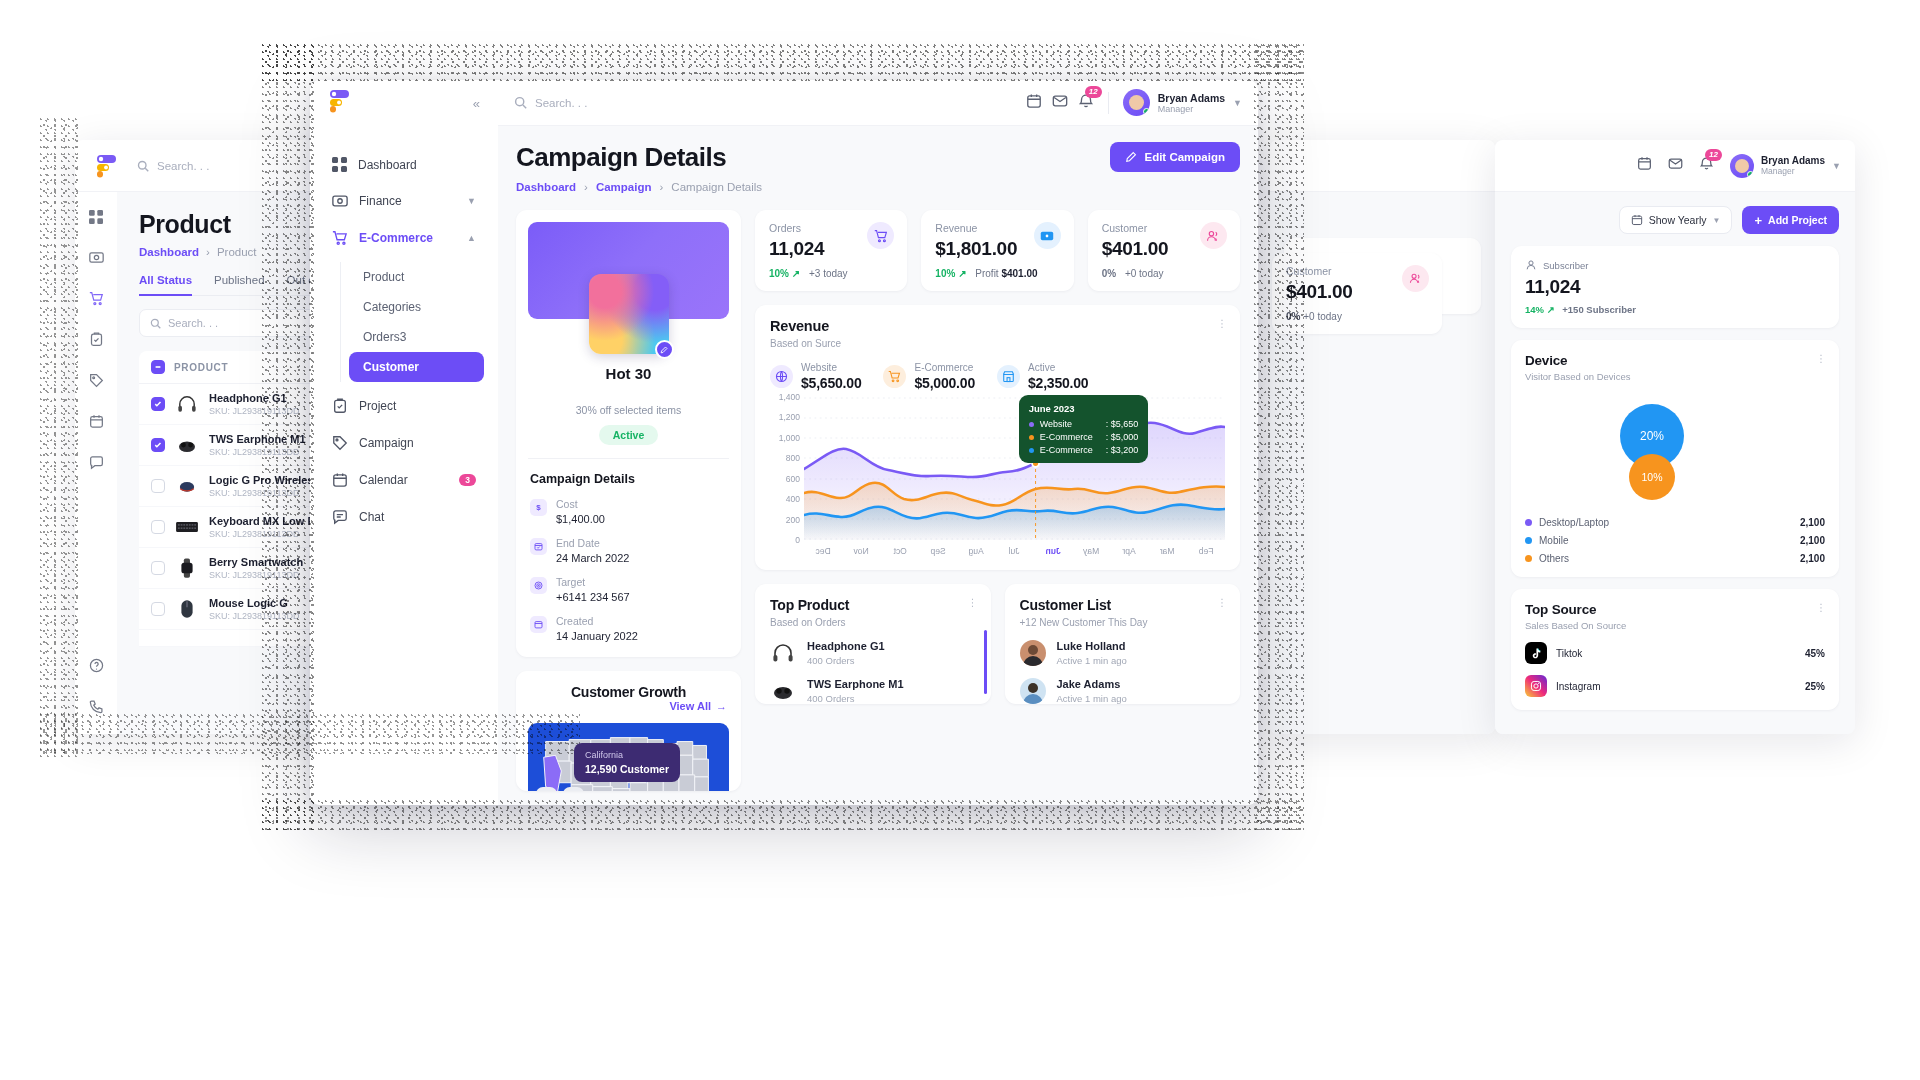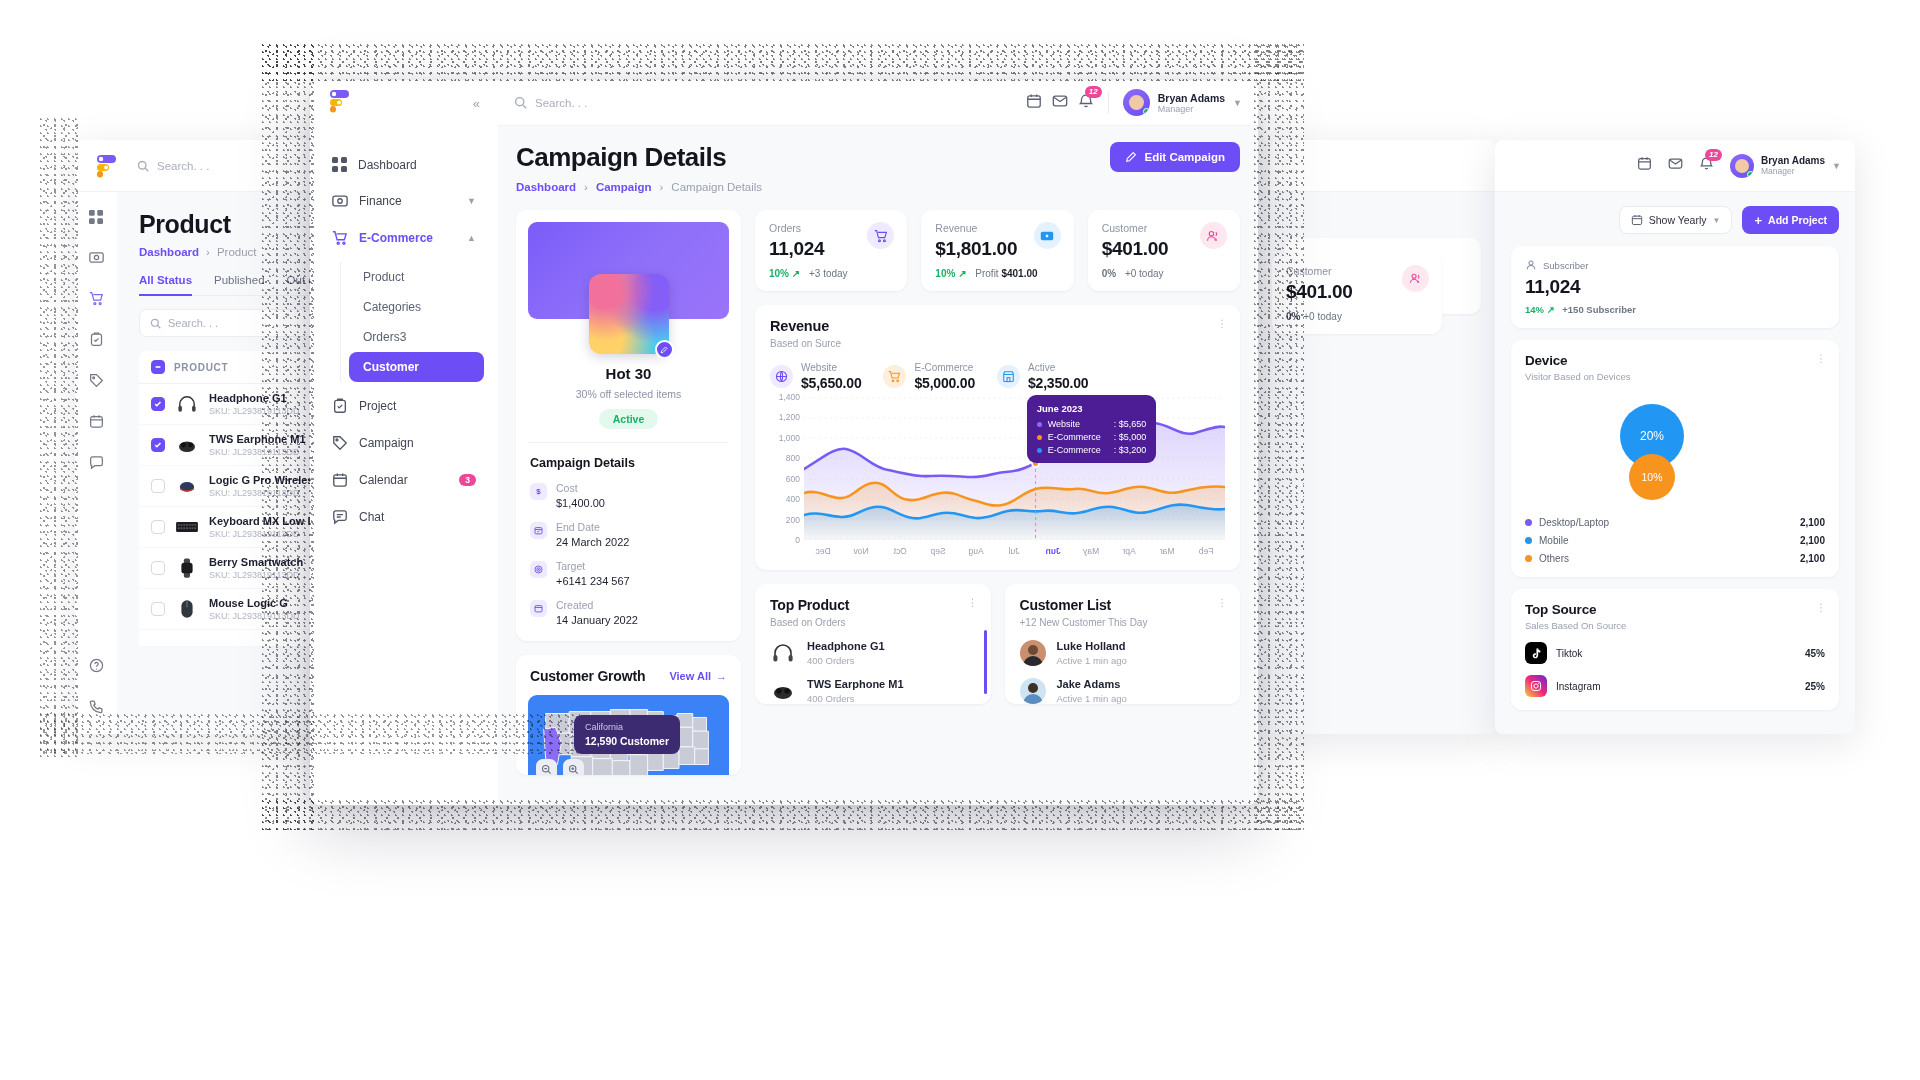--- a/index.html
+++ b/index.html
@@ -167,36 +167,36 @@
              radial-gradient(circle at 20% 22%, #f2709c 0 18%, transparent 55%),
              radial-gradient(circle at 82% 20%, #845ef7 0 22%, transparent 58%),
              radial-gradient(circle at 18% 82%, #ffd166 0 20%, transparent 56%),
              radial-gradient(circle at 84% 84%, #4cc9f0 0 22%, transparent 58%),
              linear-gradient(135deg,#ffb38a,#a0e7a0 48%,#89c2f8);
              box-shadow:0 3px 12px rgba(40,30,90,.2); }
   .hero-edit { position:absolute; right:-5px; bottom:-5px; width:19px; height:19px; border-radius:50%;
                background:#6c4df6; color:#fff; display:flex; align-items:center; justify-content:center; border:2px solid #fff;}
   .camp-meta { padding:46px 12px 13px; text-align:center; }
   .camp-nm { font-size:15px; font-weight:700; color:#14161f; }
-  .camp-ds { font-size:10.5px; color:#8b93a5; margin-top:6px; }
+  .camp-ds { font-size:10.5px; color:#8b93a5; margin-top:22px; }
   .camp-st { display:inline-block; margin-top:9px; background:#e4f9ee; color:#16b364; font-weight:700;
              font-size:10.5px; border-radius:12px; padding:4px 14px; }
   .camp-dv { height:1px; background:#f0f1f5; margin:0 12px; }
   .camp-body { padding:13px 14px 15px; }
   .camp-ttl { font-size:12.5px; font-weight:700; color:#14161f; }
   .dr { display:flex; gap:9px; margin-top:12px; }
   .dr .bi { width:17px;height:17px;border-radius:5px;background:#efeaff;color:#6c4df6;flex:none;
             display:flex;align-items:center;justify-content:center;font-size:8px;font-weight:700;margin-top:1px;}
   .dr .k { font-size:10.5px; color:#9aa0b0; }
   .dr .v { font-size:11px; color:#1d2030; margin-top:3px; }
 
-  .grow-head { display:flex; align-items:center; padding:13px 14px 0; }
+  .grow-head { display:flex; align-items:center; padding:13px 14px 0;flex-direction:column; }
   .grow-ttl { font-size:14px; font-weight:700; color:#14161f; letter-spacing:-.2px; }
   .grow-all { margin-left:auto; font-size:11px; font-weight:700; color:#6c4df6; display:flex; gap:5px; align-items:center;}
-  .map-wrap { margin:11px 12px 0; background:#3b82f6; border-radius:9px; height:92px; position:relative; overflow:hidden;}
+  .map-wrap { margin:11px 12px 0; background:#1d4ed8; border-radius:9px; height:92px; position:relative; overflow:hidden;}
   .map-tip { position:absolute; left:46px; top:20px; background:#3d2b72; color:#fff; border-radius:8px;
              padding:7px 11px; z-index:3; }
   .map-tip .t1 { font-size:9px; color:#cfc6ea; }
   .map-tip .t2 { font-size:10.5px; font-weight:700; margin-top:3px; }
   .map-zoom { position:absolute; left:8px; bottom:7px; display:flex; gap:6px; z-index:3;}
   .map-zoom i { width:21px;height:21px;border-radius:7px;background:#eceef3;color:#6d7486;
                 display:flex;align-items:center;justify-content:center;font-style:normal;font-size:10px;}
 
   .stat-row { display:flex; gap:14px; }
   .stat { flex:1; background:#fff; border-radius:11px; padding:12px 14px; position:relative;
@@ -220,22 +220,22 @@
   .rsi .k { font-size:10px; color:#8b93a5; }
   .rsi .v { font-size:14px; font-weight:700; color:#14161f; margin-top:2px; letter-spacing:-.2px;}
   .chart { position:relative; height:165px; margin-top:6px; }
   .yax { position:absolute; left:0; top:0; width:30px; height:143px; }
   .yax div { position:absolute; right:0; font-size:8.5px; color:#9aa0b0; transform:translateY(-50%); }
   .plot { position:absolute; left:34px; right:0; top:0; height:143px; }
   .xax { position:absolute; left:34px; right:0; bottom:0; height:16px; display:flex; }
   .xax span { flex:1; text-align:center; font-size:8.5px; color:#9aa0b0;
               transform: scaleX(-1); display:inline-block; }
   .xax span.on { color:#6c4df6; font-weight:700; }
-  .tip { position:absolute; background:#4c1d95; color:#fff; border-radius:9px; padding:8px 10px; z-index:5;
-         left:51%; top:-2px;margin-left:8px; }
+  .tip { position:absolute; background:#14532d; color:#fff; border-radius:9px; padding:8px 10px; z-index:5;
+         left:51%; top:-2px; }
   .tip .d { font-size:9.5px; font-weight:700; margin-bottom:5px; }
   .tip .r { display:flex; align-items:center; font-size:9px; margin-top:3px; white-space:nowrap;}
   .tip .r i { width:5px;height:5px;border-radius:50%;margin-right:6px;flex:none; }
   .tip .r b { font-weight:400; width:66px; }
   .tip .r u { text-decoration:none; }
 
   .bot-row { display:flex; gap:14px; }
   .bot { flex:1; background:#fff; border-radius:11px; padding:13px 15px; position:relative; min-width:0;
          box-shadow:0 1px 3px rgba(20,20,50,.05); }
   .bot h3 { font-size:14px; font-weight:700; color:#14161f; letter-spacing:-.2px;}

